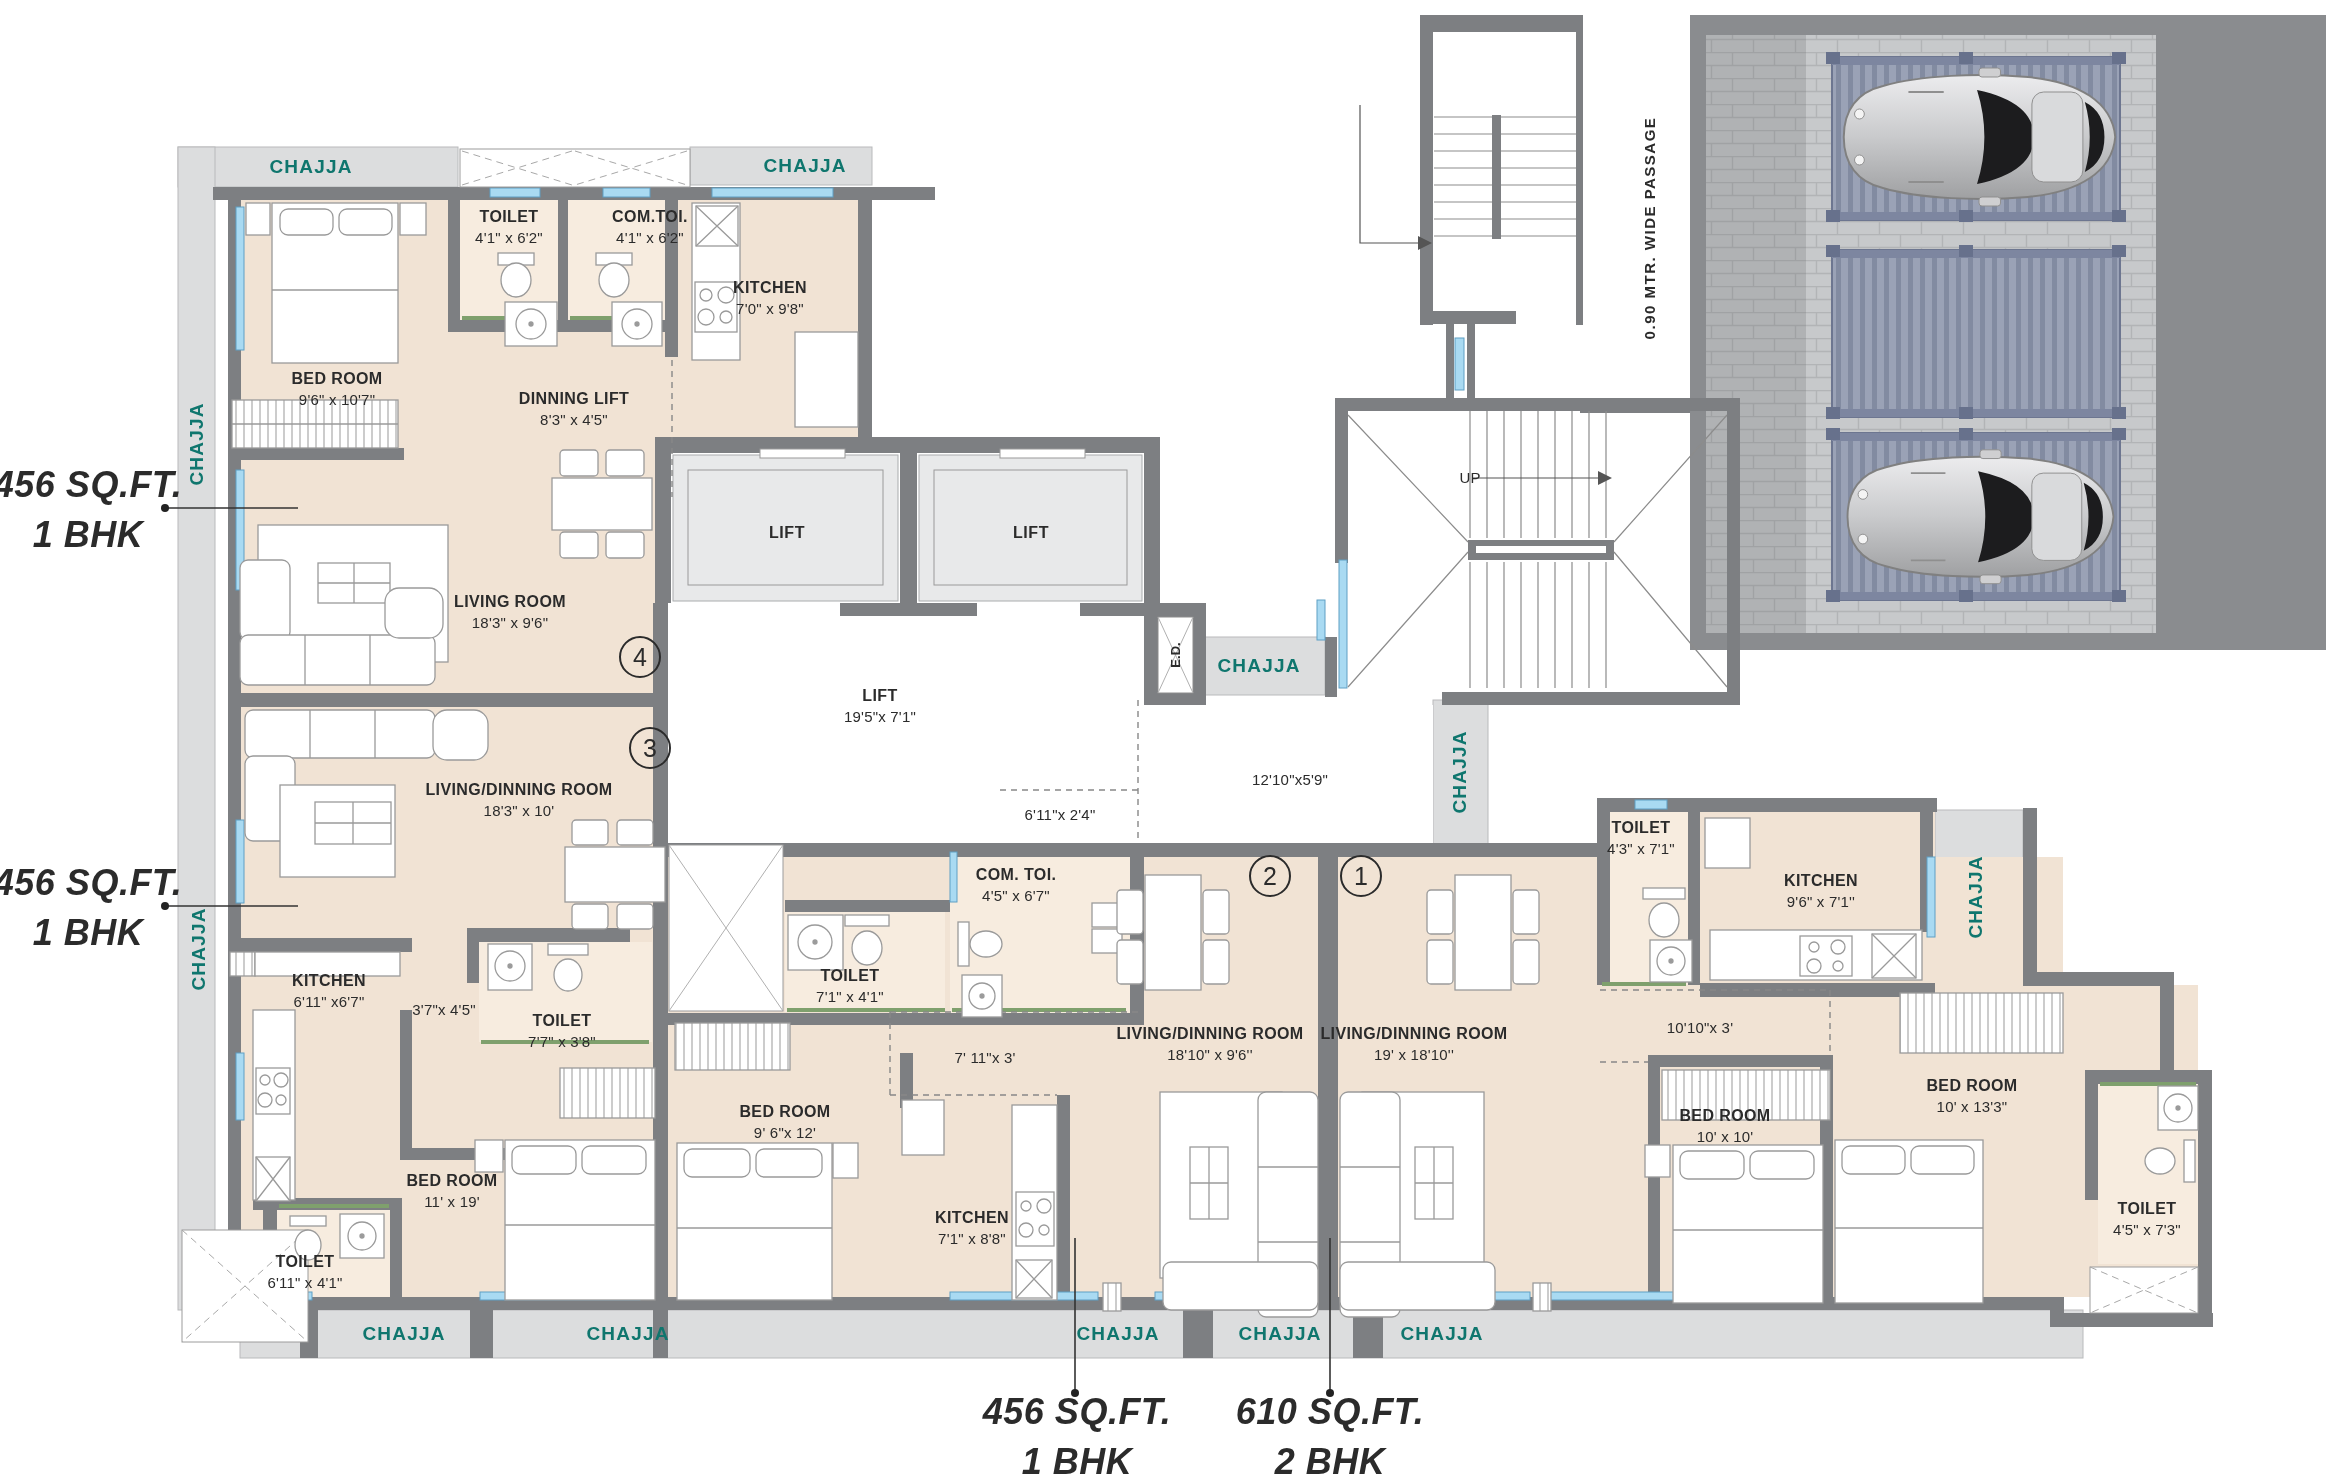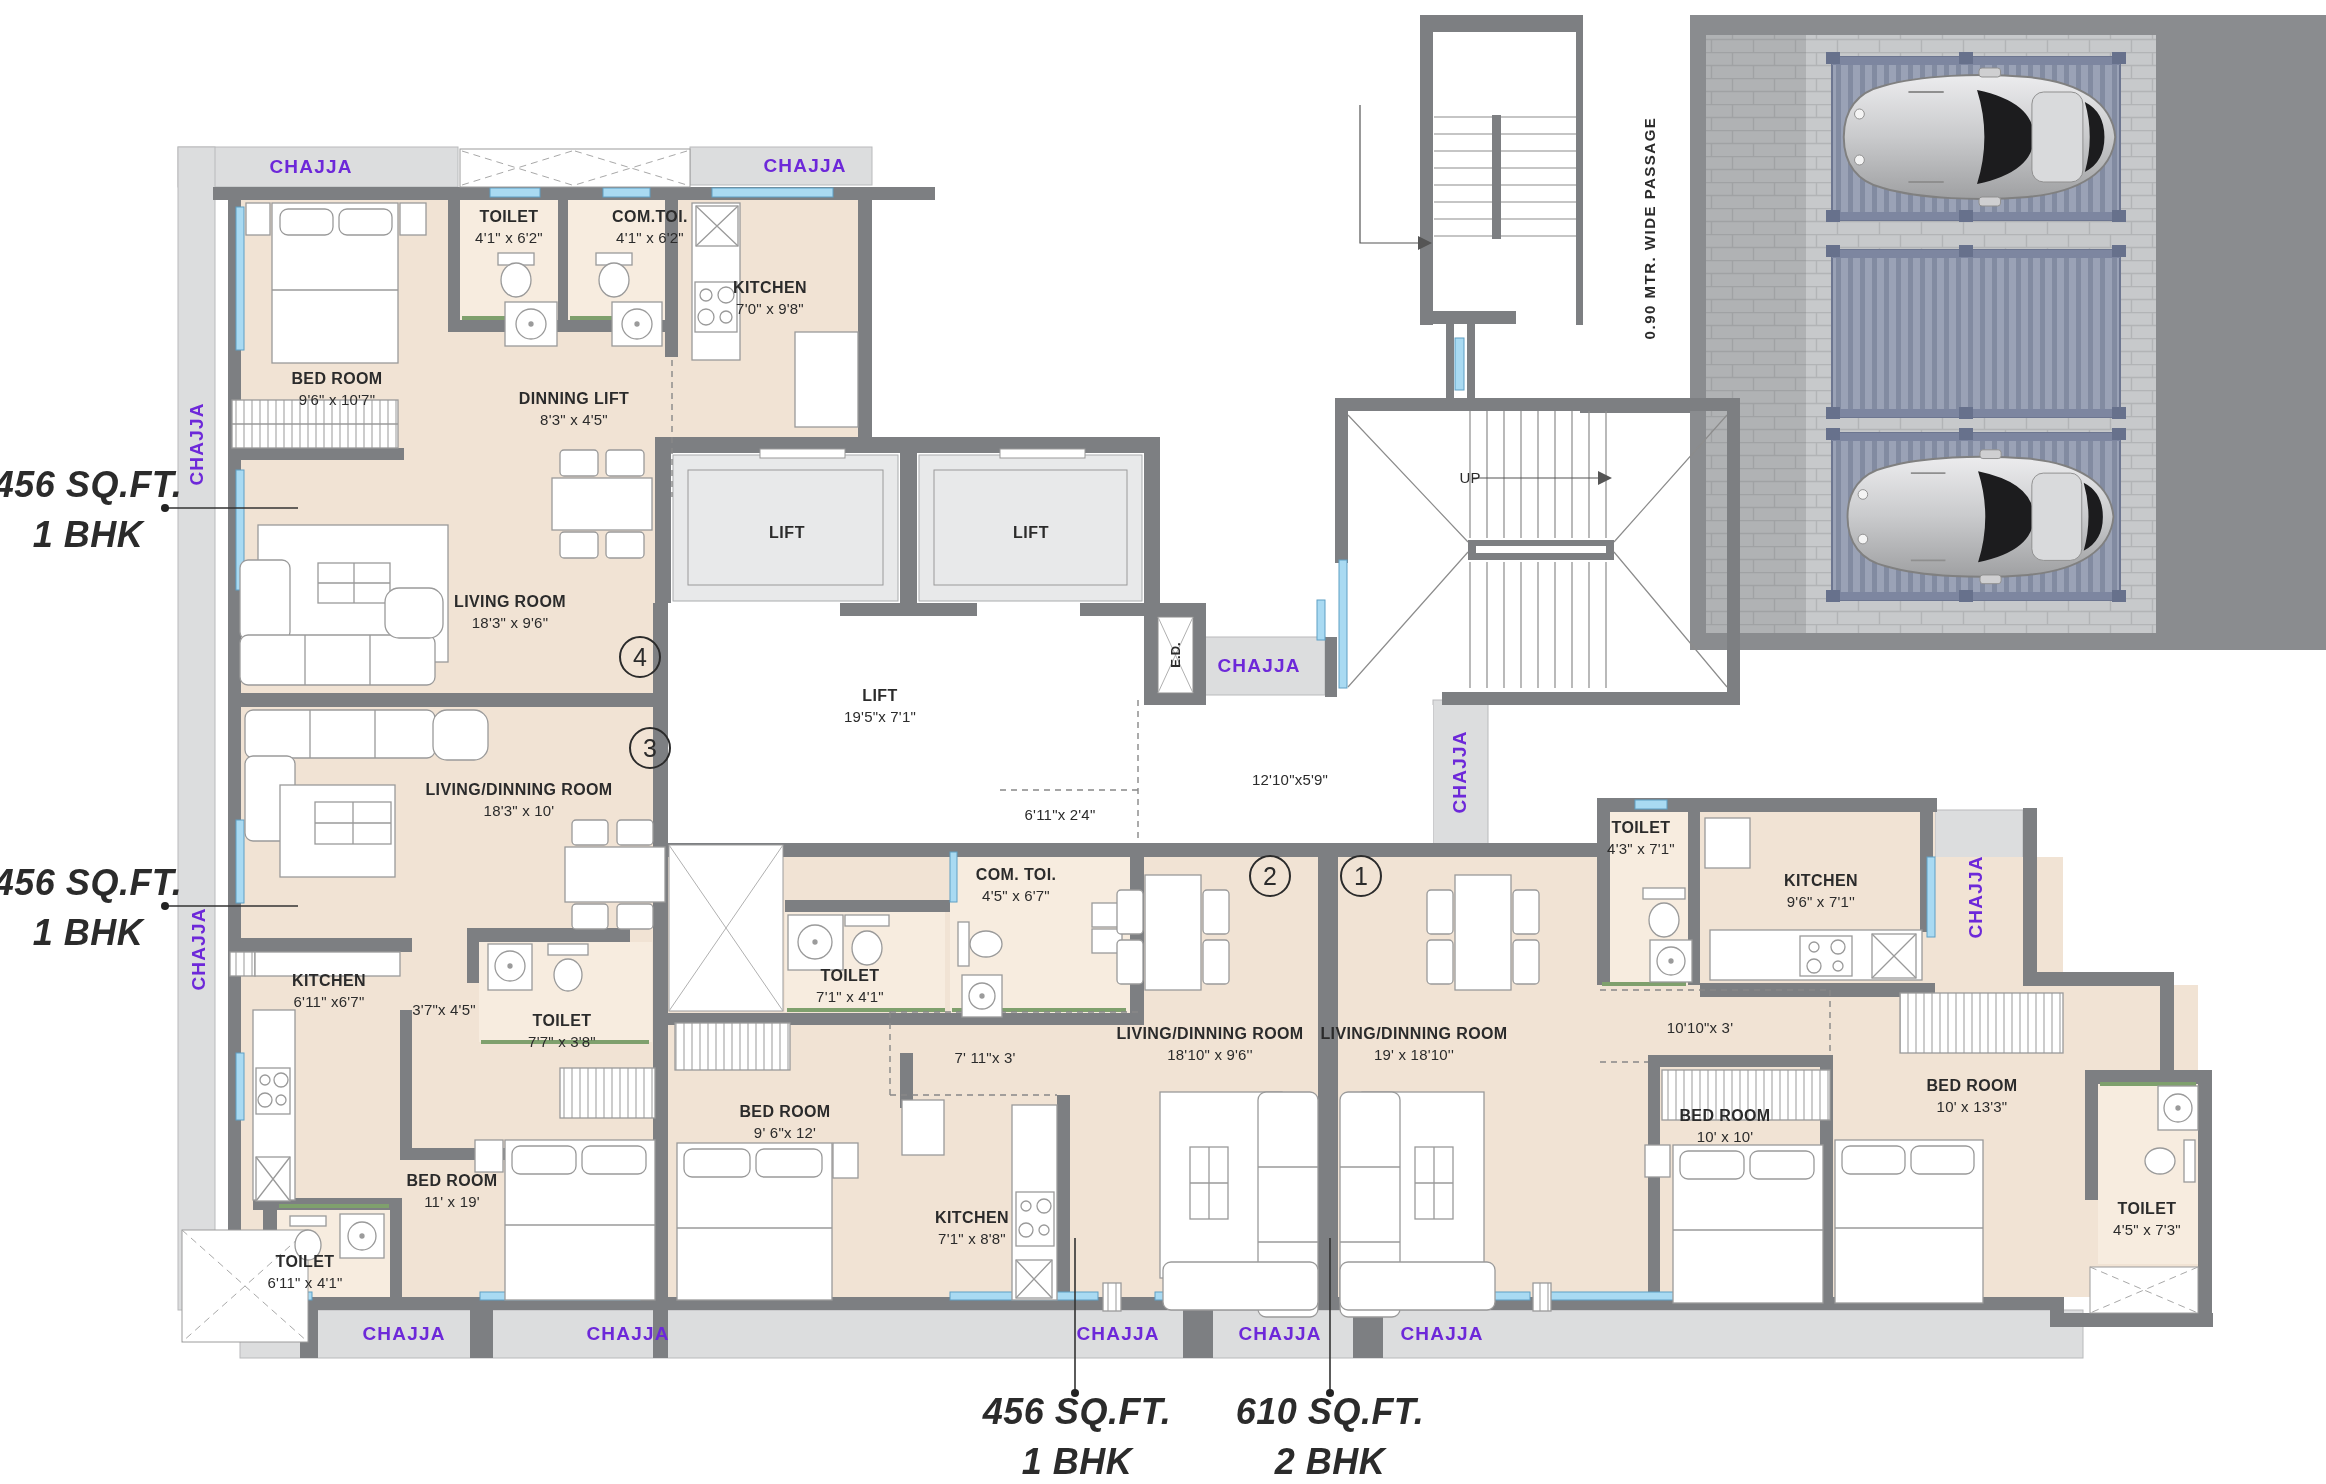--- a/index.html
+++ b/index.html
@@ -3,21 +3,21 @@
 <meta charset="utf-8">
 <style>
   html,body{margin:0;padding:0;background:#fff;}
   #plan{position:relative;width:2326px;height:1484px;background:#fff;
         font-family:"Liberation Sans",sans-serif;color:#2b2b2b;overflow:hidden;}
   #plan svg{position:absolute;left:0;top:0;}
   .lbl{position:absolute;transform:translate(-50%,-50%);text-align:center;line-height:1.3;white-space:nowrap;}
   .rn{font-size:16px;font-weight:bold;letter-spacing:.4px;}
   .rd{font-size:15px;font-weight:normal;letter-spacing:.2px;}
   .wrap{white-space:normal;width:200px;}
-  .chj{font-size:19px;font-weight:bold;letter-spacing:1.2px;color:#6d28d9;}
+  .chj{font-size:19px;font-weight:bold;letter-spacing:1.2px;color:#0f766e;}
   .vert{writing-mode:vertical-rl;transform:translate(-50%,-50%) rotate(180deg);}
   .big{font-size:36px;font-weight:bold;letter-spacing:.5px;line-height:1.4;font-style:italic;}
   .circleNum{position:absolute;width:38px;height:38px;border:2.5px solid #2b2b2b;border-radius:50%;
      display:flex;align-items:center;justify-content:center;font-size:25px;transform:translate(-50%,-50%);}
   .small{font-size:15px;padding-left:44px;}
   .liftlbl{font-size:16px;font-weight:bold;letter-spacing:.6px;}
   .edlbl{font-size:13px;font-weight:bold;}
   .pass{font-size:15px;font-weight:bold;letter-spacing:1.5px;}
 </style>
 </head>

